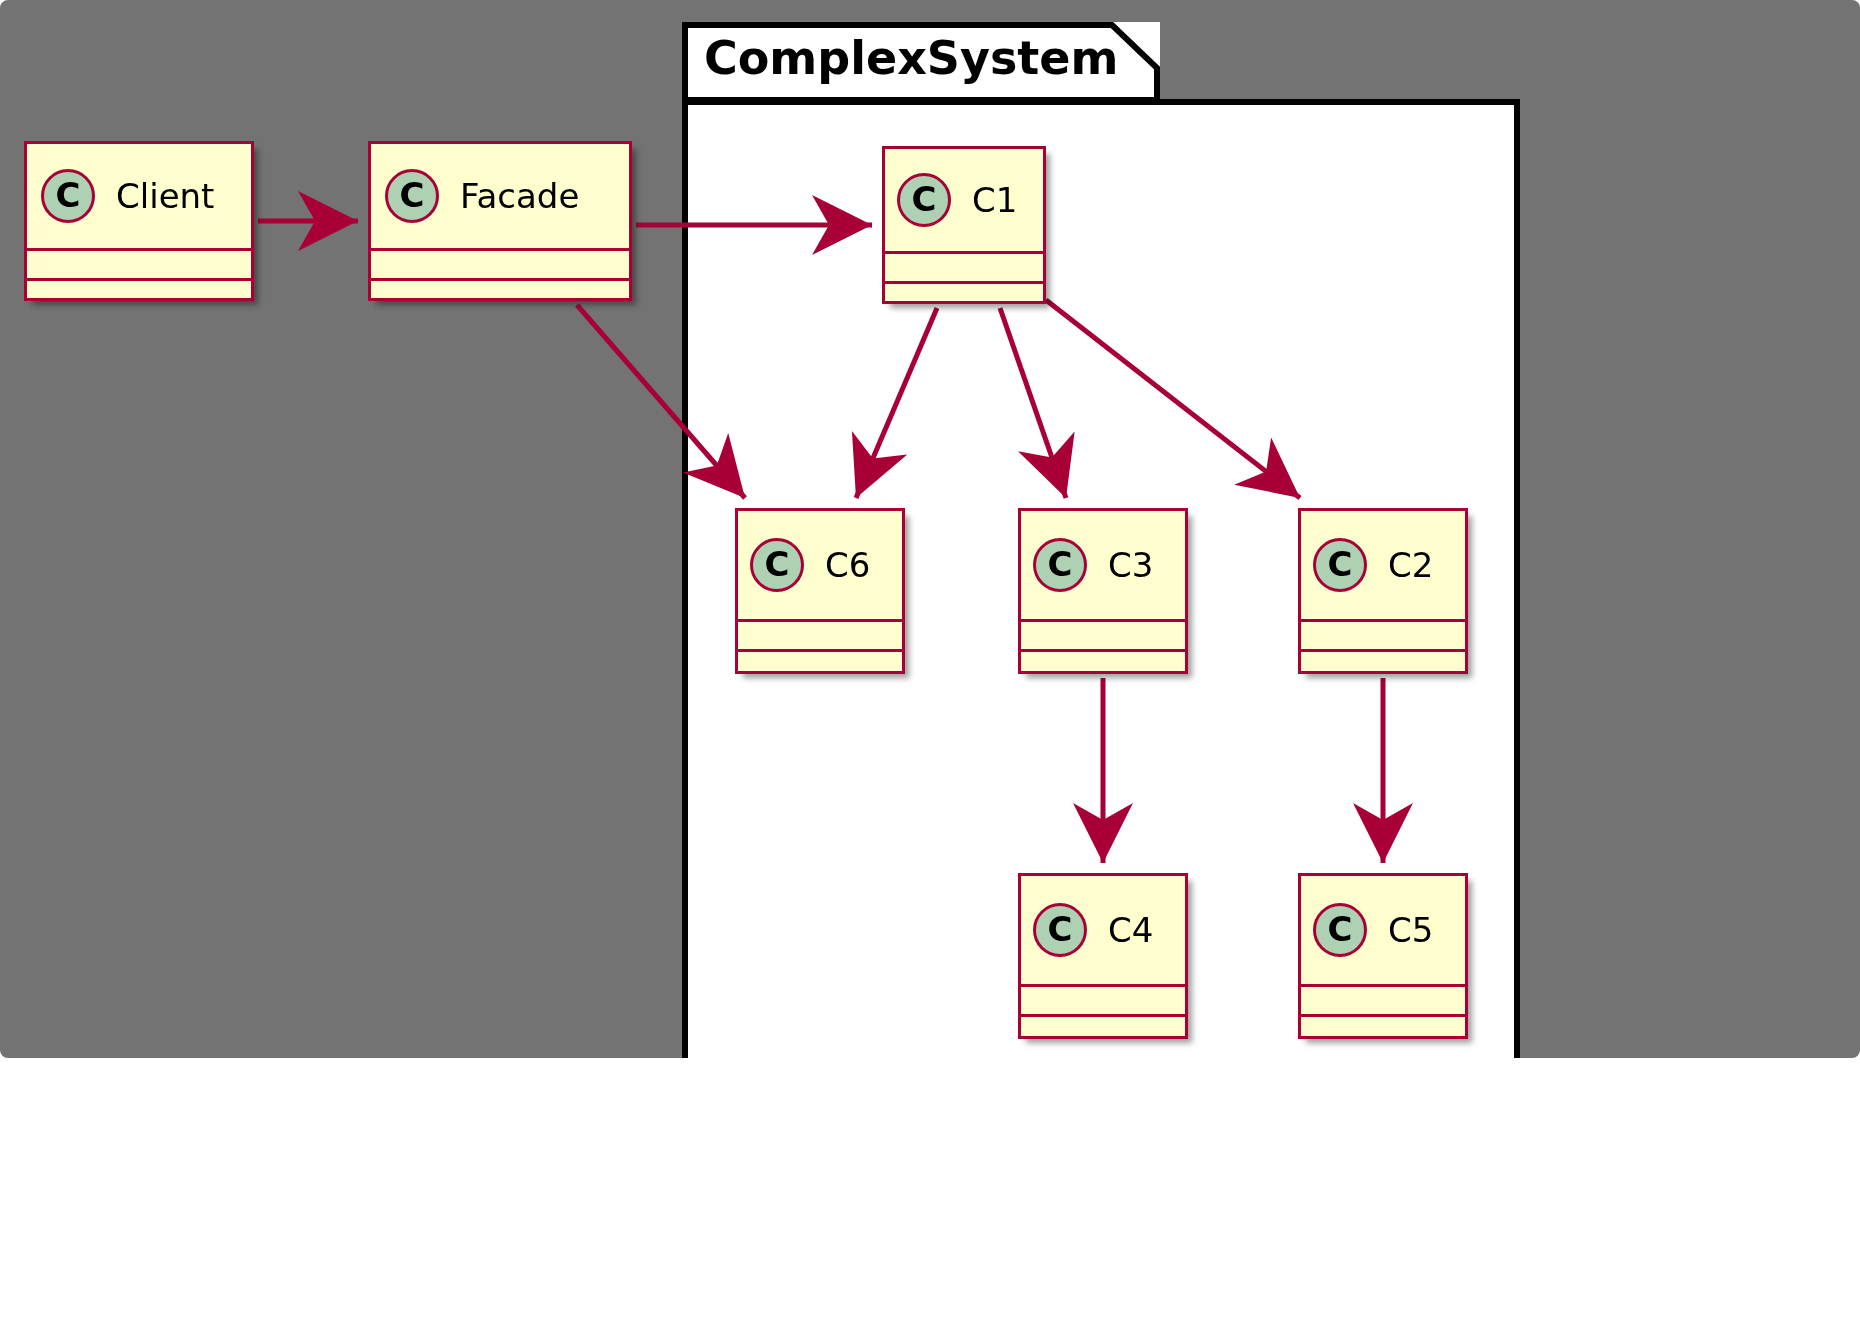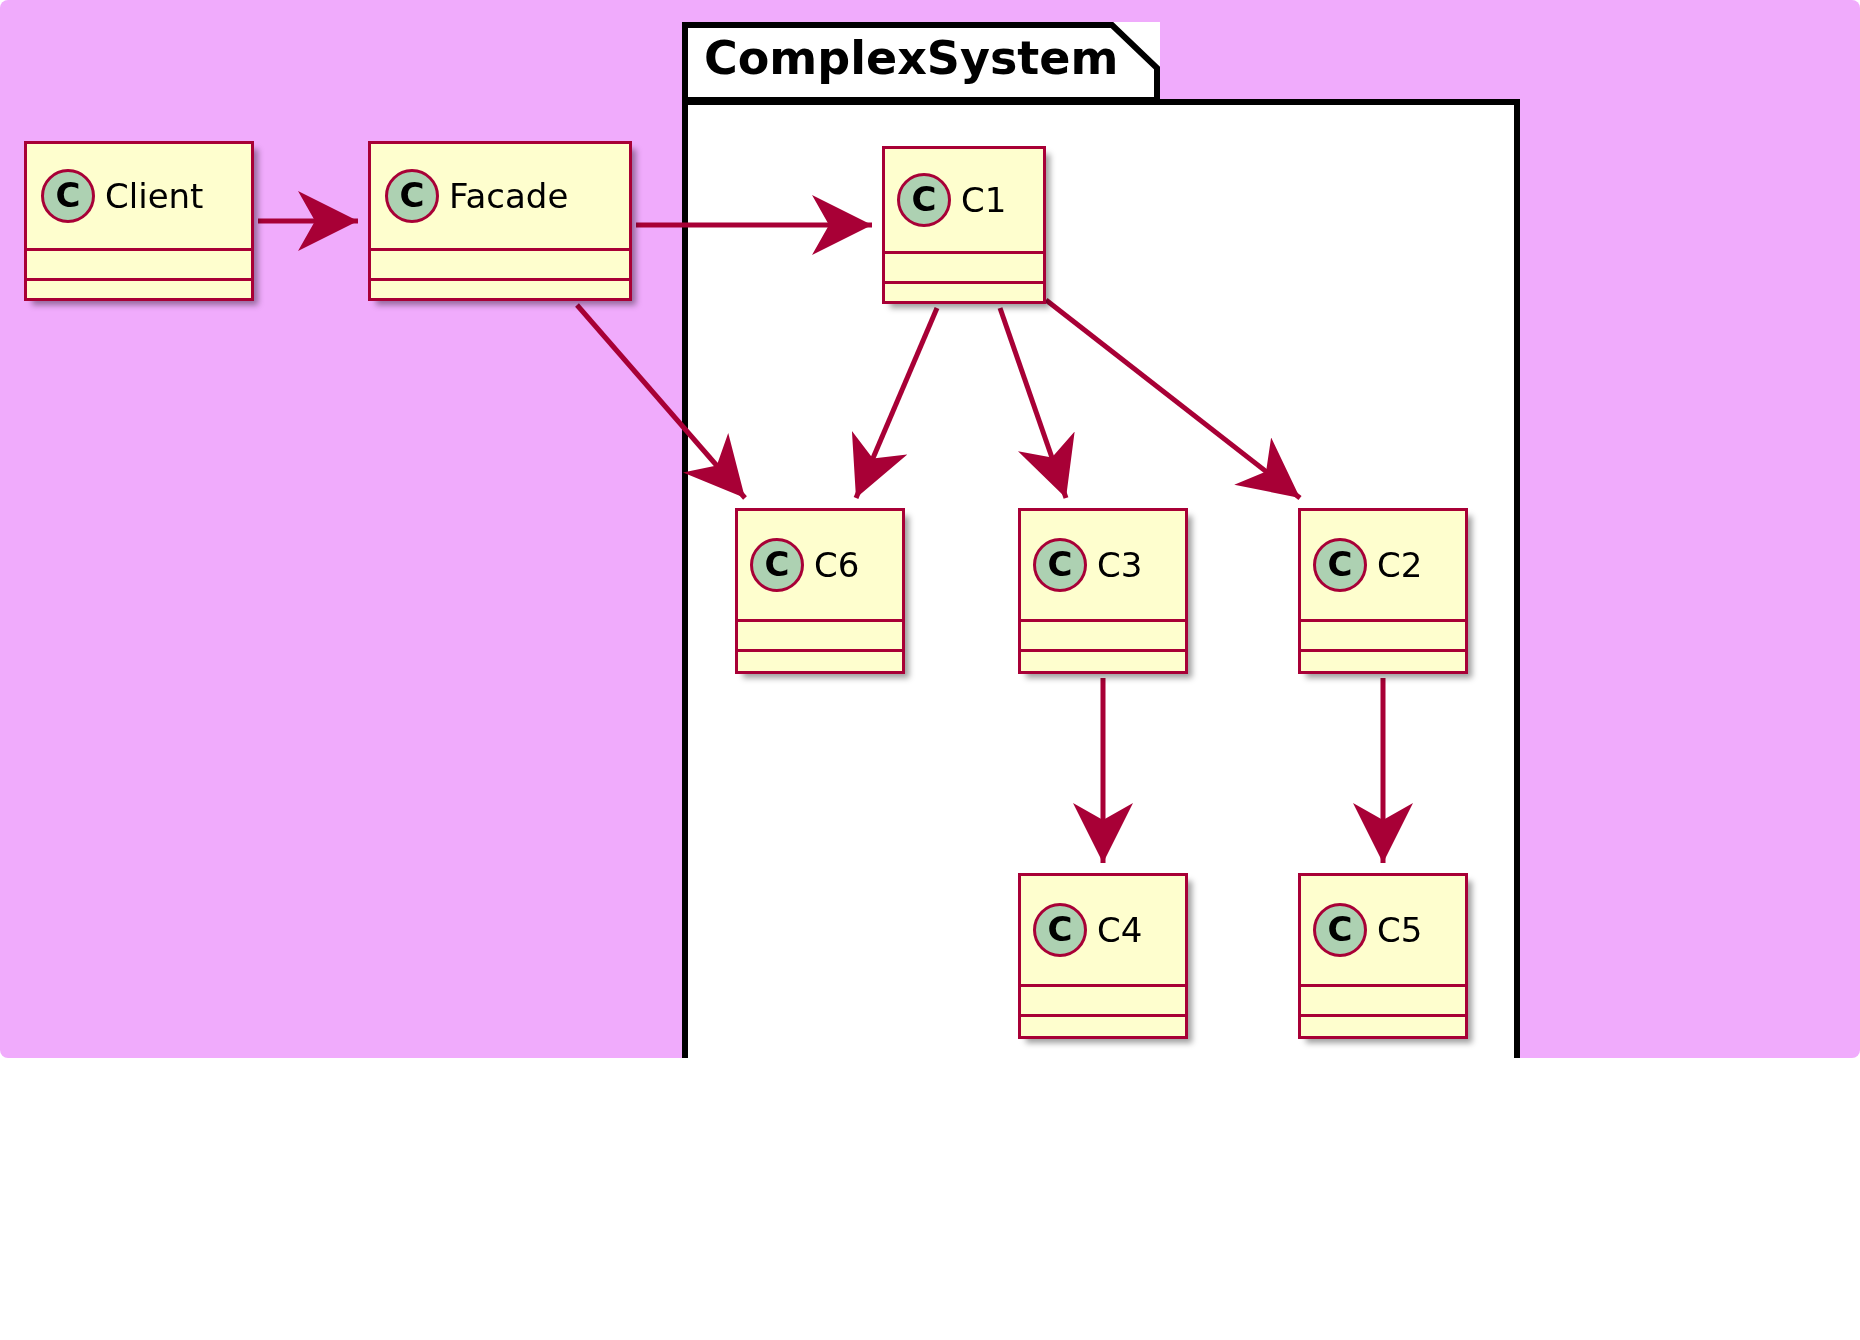--- a/index.html
+++ b/index.html
@@ -8,21 +8,21 @@
     padding: 0;
     background: #ffffff;
   }
   body {
     font-family: "DejaVu Sans", "Liberation Sans", sans-serif;
   }
   #canvas {
     position: relative;
     width: 1860px;
     height: 1058px;
-    background: #f0abfc;
+    background: #737373;
     overflow: hidden;
     border-radius: 8px;
   }
   
   .package {
     position: absolute;
     box-sizing: border-box;
   }
   .package-tab {
     position: absolute;
@@ -67,21 +67,21 @@
   }
   .cls-icon span {
     font-family: "DejaVu Sans", "Liberation Sans", sans-serif;
     font-weight: bold;
     font-size: 34px;
     line-height: 1;
     color: #000000;
     transform: translateY(-1px);
   }
   .cls-name {
-    margin-left: 10px;
+    margin-left: 21px;
     font-size: 34px;
     color: #000000;
     white-space: nowrap;
   }
   .cls-div {
     position: absolute;
     left: 0;
     right: 0;
     height: 3px;
     background: #A80036;

